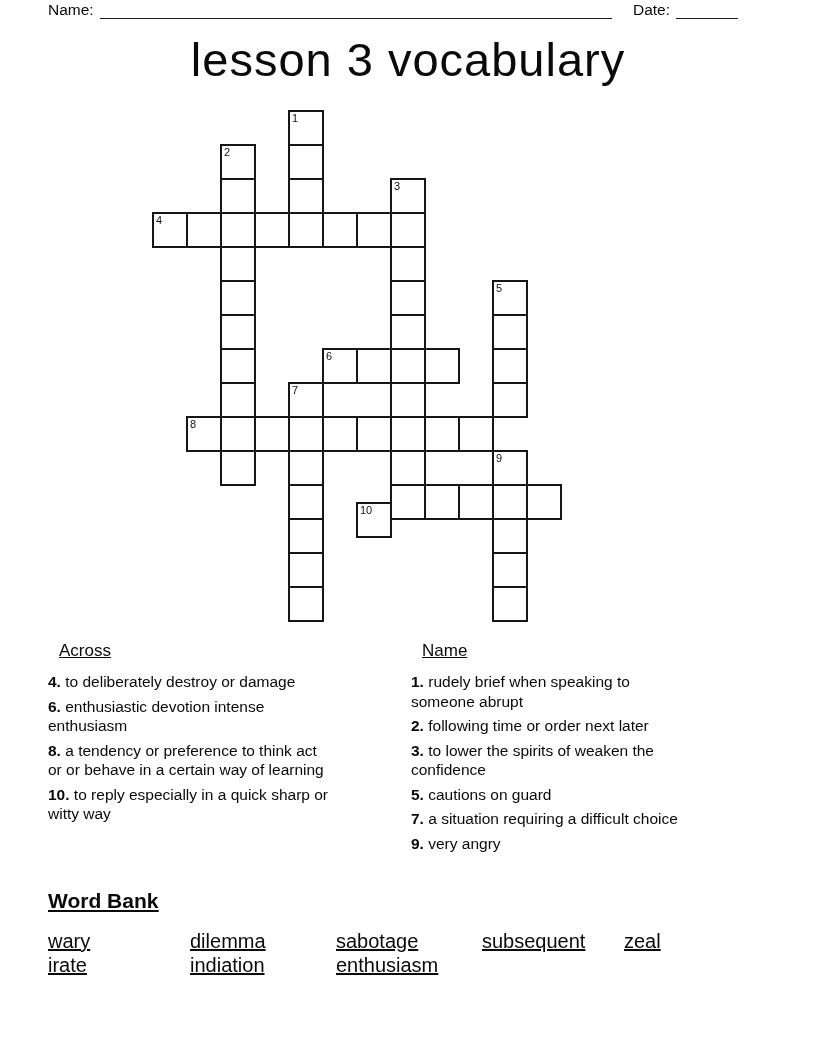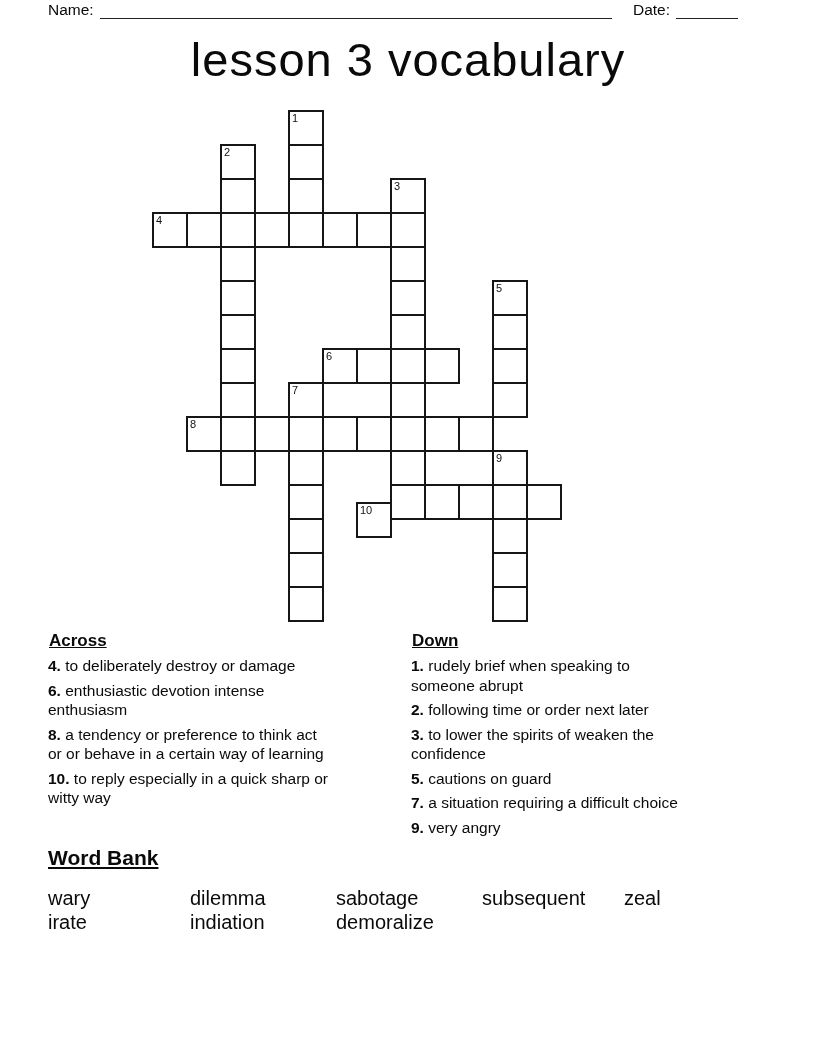--- a/index.html
+++ b/index.html
@@ -42,28 +42,28 @@
   .cellnum {
     position: absolute; left: 2px; top: 0;
     font-size: 11px; line-height: 13px; color: #111;
   }
 
   
   .clues { position: absolute; font-size: 15.5px; line-height: 19.5px; }
   .across-col { left: 48px;  top: 629px; width: 285px; }
   .down-col   { left: 411px; top: 629px; width: 280px; }
   .clue-head {
-    margin: 1px; font-size: 17px; font-weight: 700;
+    margin: 11px; font-size: 17px; font-weight: 400;
     text-decoration: underline; line-height: 21px;
   }
   .clue { margin: 5px 0 0 0; }
   .clue .cn { font-weight: 700; }
 
   
-  .wordbank { position: absolute; left: 48px; top: 845px; width: 720px; }
+  .wordbank { position: absolute; left: 48px; top: 888px; width: 720px; text-decoration: underline; }
   .wb-head {
     margin: 0; font-size: 21px; font-weight: 700;
     text-decoration: underline; line-height: 26px;
   }
   .wb-grid {
     margin-top: 15px;
     display: grid;
     grid-template-columns: 142px 146px 146px 142px auto;
     font-size: 20px; line-height: 24px;
   }
@@ -174,36 +174,36 @@
   <p class="clue-head">Across</p>
   <div>
       <p class="clue"><span class="cn">4.</span><span> to deliberately destroy or damage</span></p>
       <p class="clue"><span class="cn">6.</span><span> enthusiastic devotion intense enthusiasm</span></p>
       <p class="clue"><span class="cn">8.</span><span> a tendency or preference to think act or or behave in a certain way of learning</span></p>
       <p class="clue"><span class="cn">10.</span><span> to reply especially in a quick sharp or witty way</span></p>
     </div>
 </div>
 
 <div class="clues down-col">
-  <p class="clue-head">Down</p>
+  <p class="clue-head">Name</p>
   <div>
       <p class="clue"><span class="cn">1.</span><span> rudely brief when speaking to someone abrupt</span></p>
       <p class="clue"><span class="cn">2.</span><span> following time or order next later</span></p>
       <p class="clue"><span class="cn">3.</span><span> to lower the spirits of weaken the confidence</span></p>
       <p class="clue"><span class="cn">5.</span><span> cautions on guard</span></p>
       <p class="clue"><span class="cn">7.</span><span> a situation requiring a difficult choice</span></p>
       <p class="clue"><span class="cn">9.</span><span> very angry</span></p>
     </div>
 </div>
 
 <div class="wordbank">
   <p class="wb-head">Word Bank</p>
   <div class="wb-grid">
       <span>wary</span>
       <span>dilemma</span>
       <span>sabotage</span>
       <span>subsequent</span>
       <span>zeal</span>
       <span>irate</span>
       <span>indiation</span>
-      <span>demoralize</span>
+      <span>enthusiasm</span>
     </div>
 </div>
 
 </body></html>

